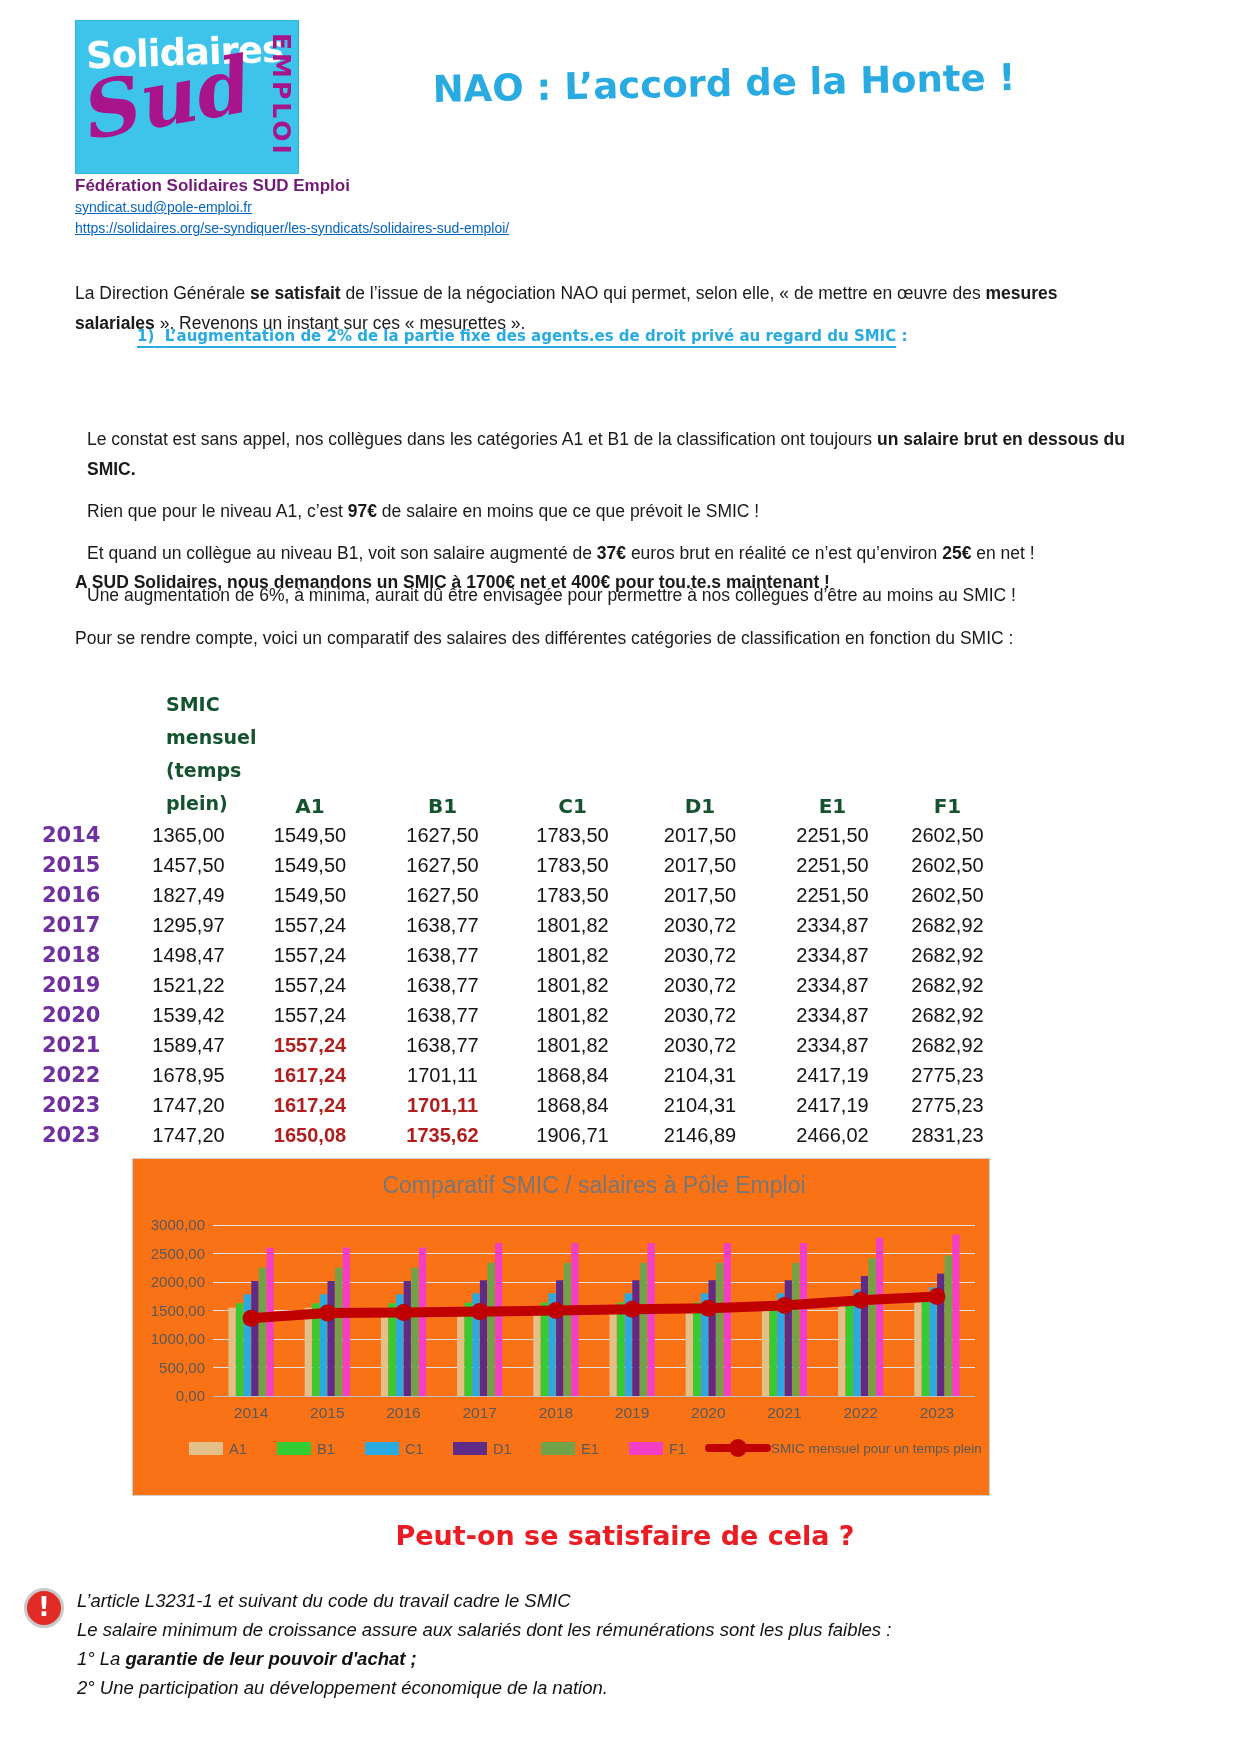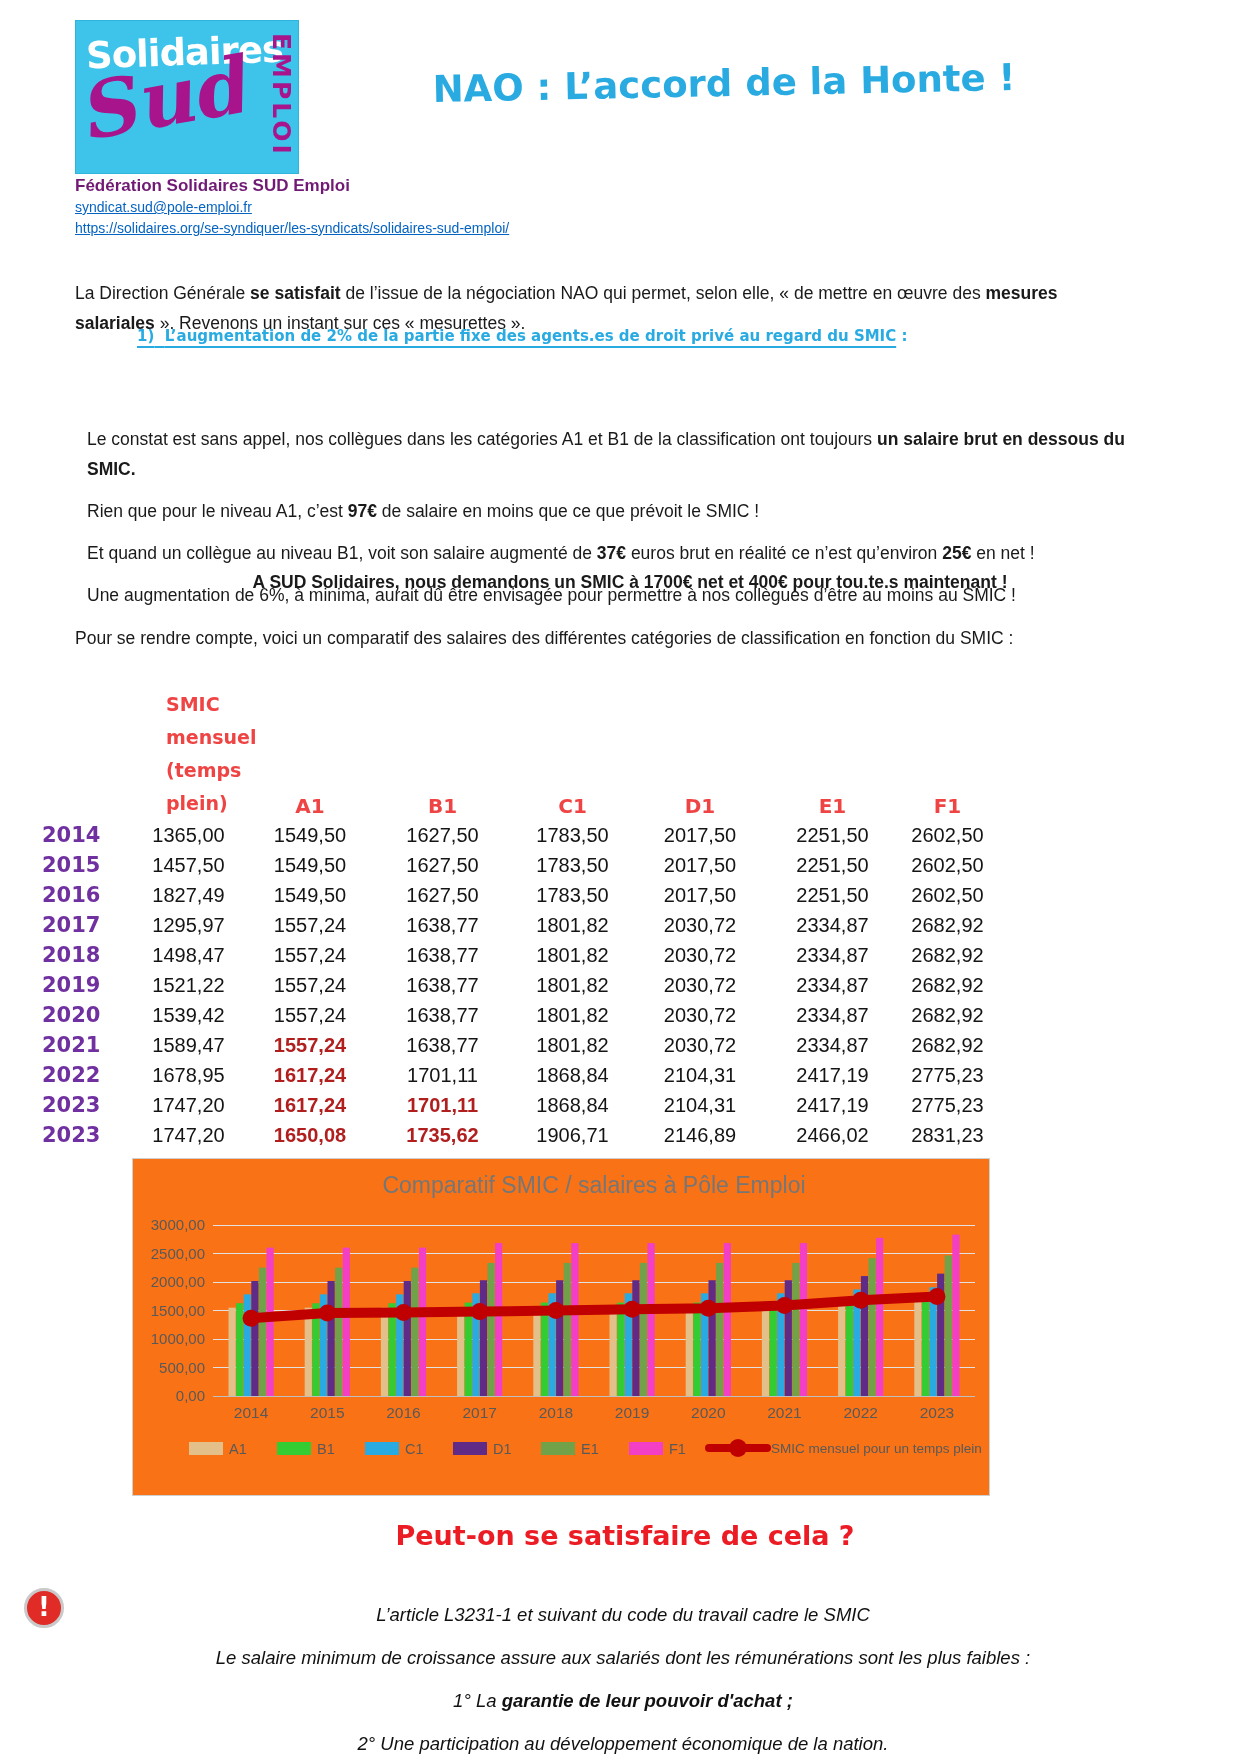--- a/index.html
+++ b/index.html
@@ -23,47 +23,47 @@
   .hlink{font-size:14px;color:#0563c1;text-decoration:underline;display:block;}
   .email{left:75px;top:199px;}
   .url{left:75px;top:220px;}
 
   .bodytxt{font-size:17.5px;line-height:30px;color:#1a1a1a;}
   .p-intro{left:75px;top:260px;width:1105px;}
   .sec-heading{left:137px;top:327px;font-size:15px;color:#29abe2;}
   .sec-heading .underl{text-decoration:underline;text-decoration-thickness:2px;text-underline-offset:5px;}
   .p-sec{left:75px;top:412px;width:1110px;}
   .p-sec p{margin:12px;}
-  .demand{left:75px;top:572px;width:1110px;font-weight:bold;font-size:17.5px;text-align:center;}
+  .demand{left:75px;top:572px;width:1110px;font-weight:bold;font-size:17.5px;}
   .compare{left:75px;top:628px;width:1110px;font-size:17.5px;}
 
   
   #salary-table{left:40px;top:688px;width:955px;}
   .trow{display:grid;grid-template-columns:92px 113px 130px 135px 125px 130px 135px 95px;
         align-items:center;height:30px;}
   .thead{height:132px;align-items:end;}
-  .hcell{color:#ef4444;}
+  .hcell{color:#14532d;}
   .smic-h{font-size:19px;line-height:33px;width:86px;margin-left:34px;text-align:left;}
   .colh{font-size:20px;text-align:center;padding-bottom:2px;}
   .year{color:#7030a0;font-size:21px;padding-left:2px;}
   .tcell{font-size:20px;text-align:center;color:#141414;}
   .tcell.red{color:#b01e1e;font-weight:bold;}
 
   
   .chart-box{left:132px;top:1158px;width:856px;height:336px;border:1px solid #cfcfcf;background:#f97316;}
   svg text{font-family:"Liberation Sans",sans-serif;}
 
   
   .red-question{left:80px;top:1520px;width:1090px;text-align:center;color:#ec1c24;font-size:27px;}
   .warn-icon{left:24px;top:1588px;width:40px;height:40px;border-radius:50%;background:#e02b26;
       border:3px solid #c9c9c9;box-sizing:border-box;}
   .warn-icon span{position:absolute;left:0;right:0;top:1px;text-align:center;color:#ffffff;
       font-size:26px;font-weight:bold;font-family:"DejaVu Sans",sans-serif;}
   .law{left:73px;top:1584px;width:1100px;font-size:18.5px;font-style:italic;line-height:25px;color:#111;}
-  .law p{margin:18px;text-align:center;}
+  .law p{margin:4px;}
 </style>
 </head>
 <body>
 
 <div class="page">
 
   <div class="abs logo">
     <div class="logo-solidaires">Solidaires</div>
     <div class="logo-sud">Sud</div>
     <div class="logo-emploi">EMPLOI</div>

